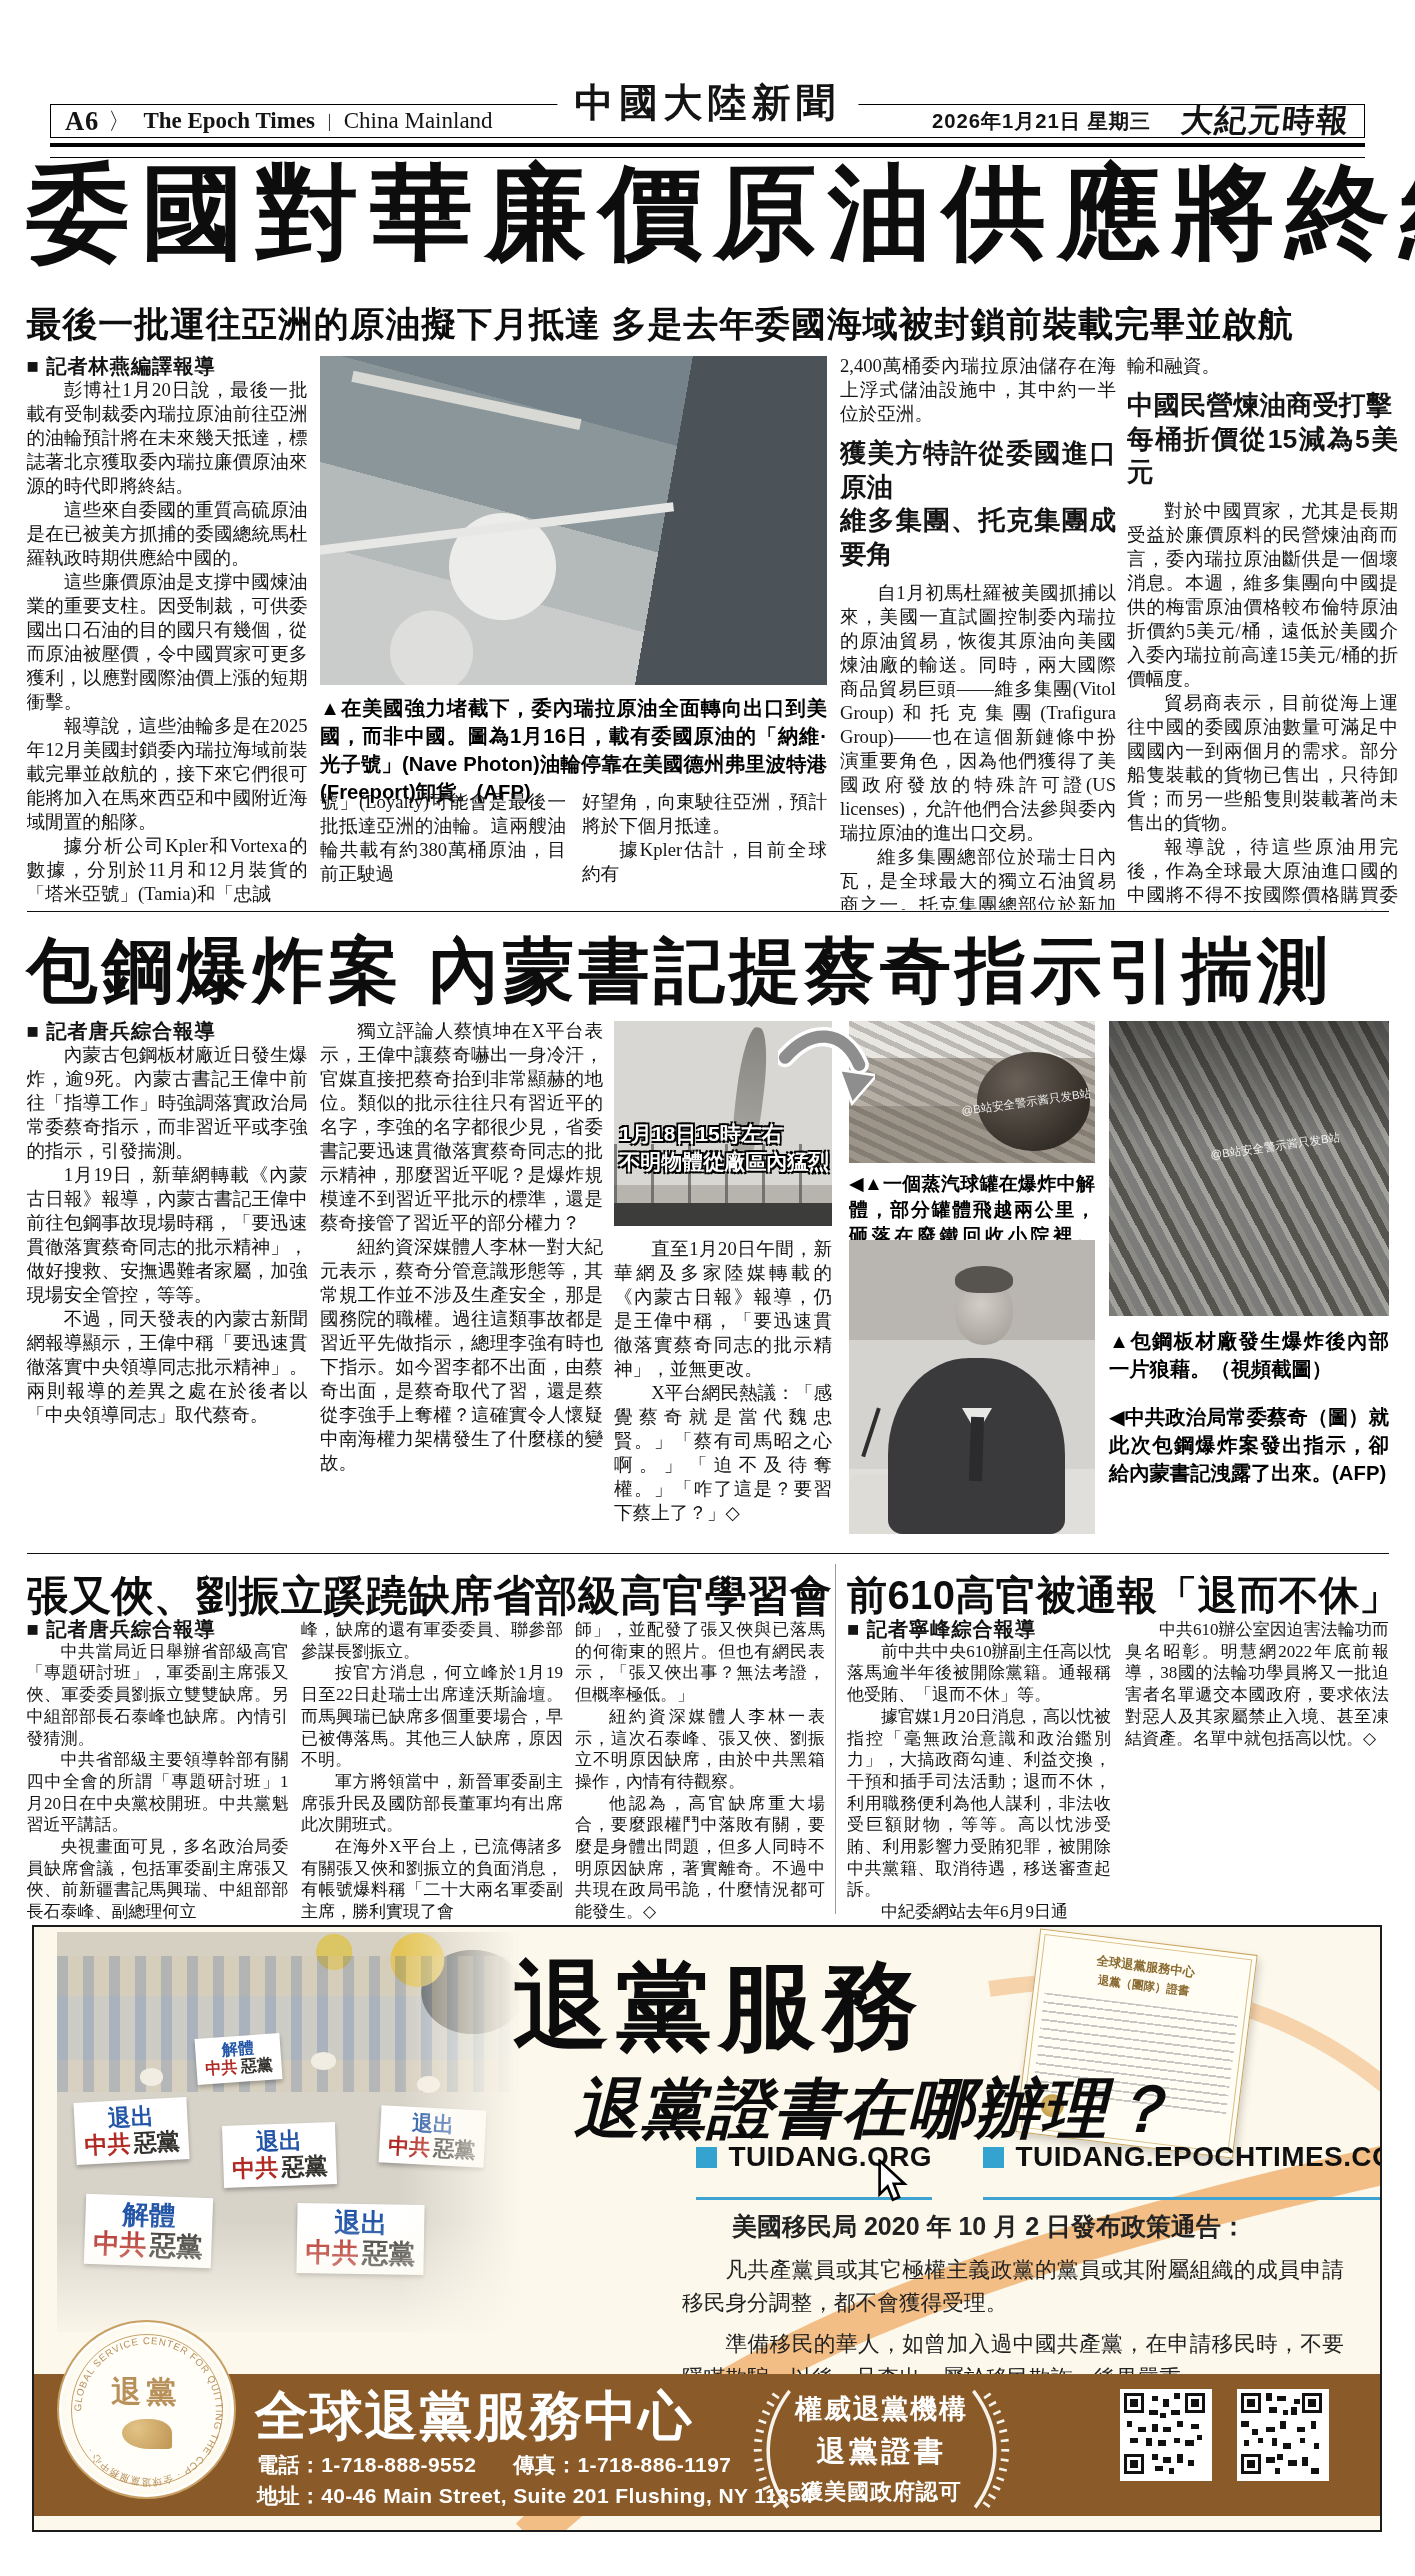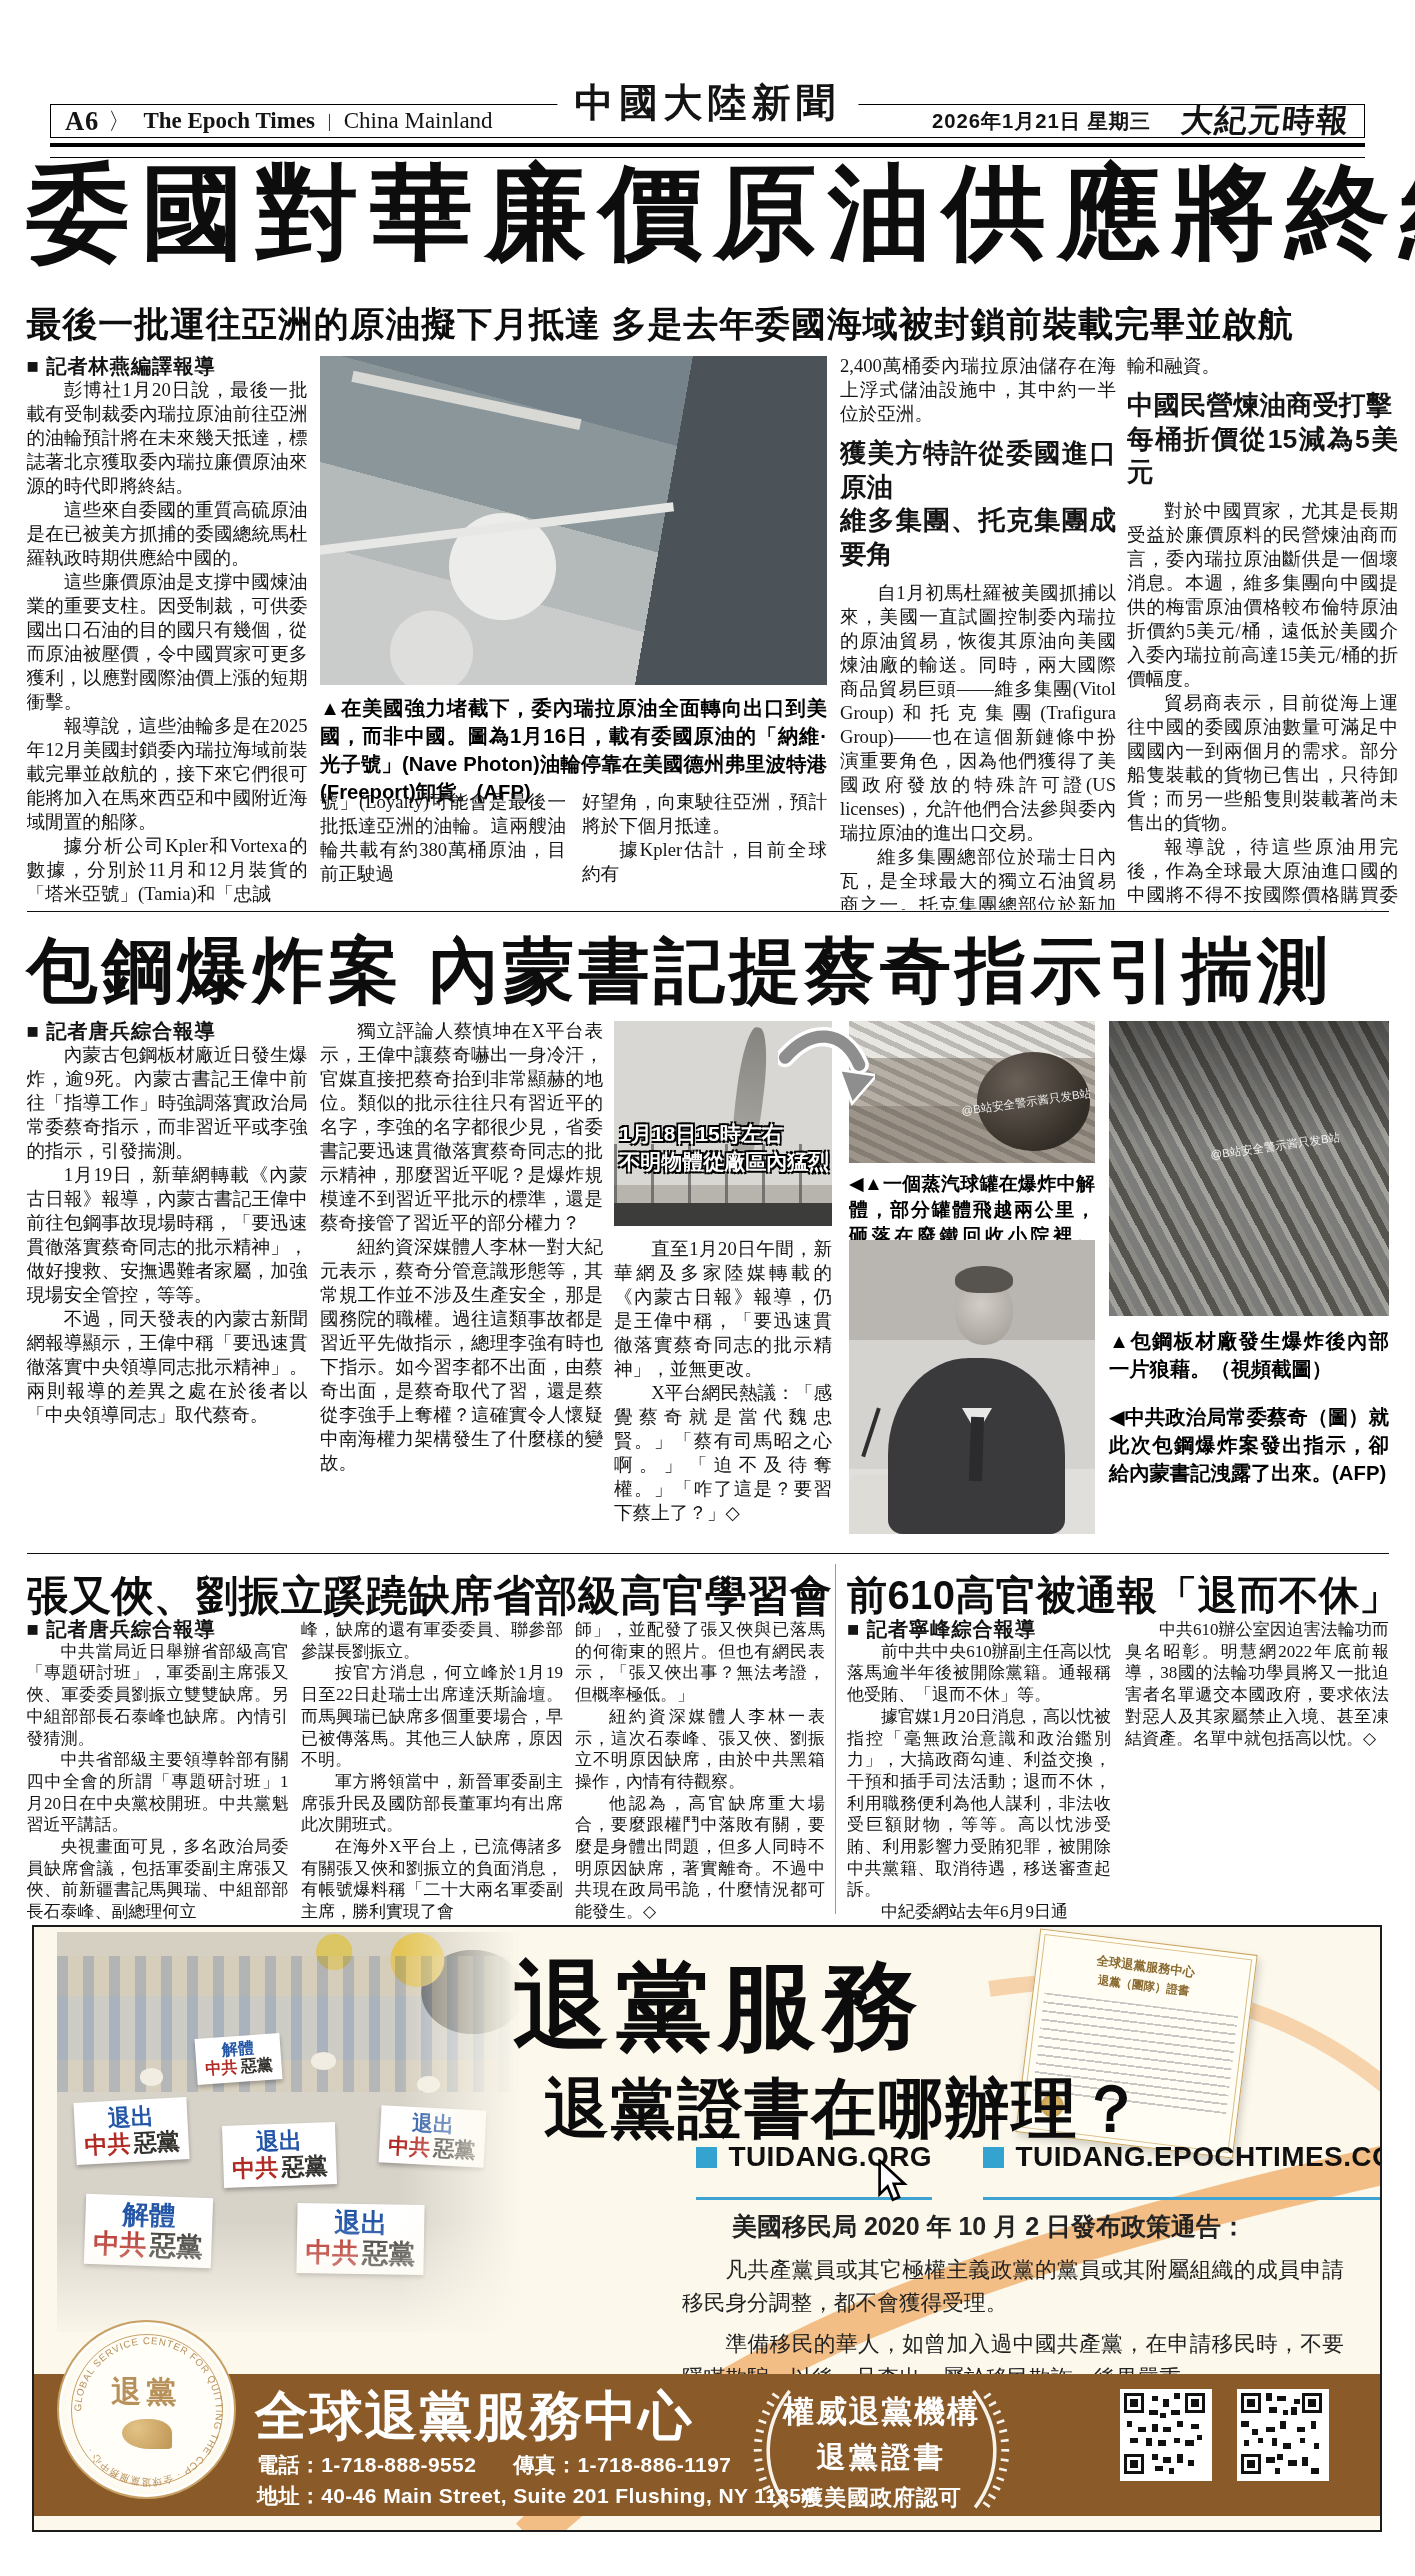--- a/index.html
+++ b/index.html
@@ -97,21 +97,21 @@
   .sign{position:absolute;background:#fff;padding:3.5px 8.8px 5.3px;box-shadow:0 2.7px 4.4px rgba(0,0,0,.28);
       font-family:"Liberation Sans",sans-serif;font-weight:900;text-align:center;line-height:1.15;}
   .sign .t{color:#2456a8;}
   .sign .b1{color:#b22a24;}
   .sign .b2{color:#33322e;margin-left:3.5px;}
   .hat{position:absolute;border-radius:50%;background:#f1ede2;}
   #parade-fade{position:absolute;inset:0;background:
       linear-gradient(90deg, rgba(252,248,236,0) 74%, rgba(252,248,236,.95) 99%),
       linear-gradient(180deg, rgba(252,248,236,0) 72%, rgba(252,248,236,.92) 100%);}
   #ad-title{position:absolute;left:479px;top:16px;font-size:96px;letter-spacing:7px;color:#0c0c0c;}
-  #ad-subtitle{position:absolute;left:510px;top:138px;font-size:65px;letter-spacing:1.8px;color:#0c0c0c;}
+  #ad-subtitle{position:absolute;left:540px;top:138px;font-size:65px;letter-spacing:1.8px;color:#0c0c0c;font-style:italic;}
   #ad-links{position:absolute;left:662px;top:214px;display:flex;gap:51px;}
   .ad-link{display:flex;align-items:center;border-bottom:3.5px solid #3fa4d2;padding-bottom:24px;cursor:pointer;}
   .ad-link .sq{width:21px;height:21px;background:#35a3d0;margin-right:11.5px;}
   .ad-link .lbl{font-family:"Liberation Sans",sans-serif;font-weight:700;font-size:28px;letter-spacing:0.4px;color:#101010;}
   #cursor-icon{position:absolute;left:842px;top:232px;}
   #ad-notice{position:absolute;left:648px;top:280px;width:662px;font-family:"Liberation Sans",sans-serif;color:#222;}
   #ad-notice .nt{font-size:25px;font-weight:700;margin:0 0 7px 0;}
   #ad-notice p{font-size:21.7px;line-height:1.55;margin:0 0 7px 0;text-indent:2em;text-align:justify;font-weight:500;}
   #cert{position:absolute;left:993px;top:14px;width:219px;height:205px;background:#fffdf4;border:1.8px solid #caa35c;
       transform:rotate(7deg);box-shadow:2.7px 4.4px 8px rgba(0,0,0,.18);padding:8.8px 10.6px;box-sizing:border-box;text-align:center;}
@@ -133,21 +133,21 @@
   #seal svg{position:absolute;left:0;top:0;}
   #seal .bird{position:absolute;left:50%;top:97px;transform:translateX(-50%);width:50px;height:30px;
       border-radius:50% 50% 10% 60%;background:radial-gradient(circle at 30% 30%, #e2c387, #bf9552);}
   #bar-name{position:absolute;left:221px;top:454px;font-size:53px;letter-spacing:1.8px;color:#fff;}
   .bar-line{position:absolute;font-family:"Liberation Sans",sans-serif;font-weight:700;color:#fff;font-size:21px;letter-spacing:0.4px;}
   #bar-contact{left:223px;top:524px;}
   #bar-contact .gap{display:inline-block;width:37px;}
   #bar-address{left:223px;top:555px;}
   #badge{position:absolute;left:713px;top:455px;width:269px;height:129px;text-align:center;color:#fff;
       font-family:"Liberation Sans",sans-serif;font-weight:900;z-index:3;}
-  #badge .b1{font-size:31px;margin-top:8.8px;letter-spacing:1.8px;text-align:center;}
+  #badge .b1{font-size:27px;margin-top:8.8px;letter-spacing:1.8px;text-align:center;}
   #badge .b2{font-size:29px;margin-top:5.3px;letter-spacing:3.5px;}
   #badge .b3{font-size:22px;margin-top:5.3px;letter-spacing:0.9px;}
   #badge svg{position:absolute;left:0;top:0;}
   .qr{position:absolute;top:462px;width:92px;height:92px;background:#fff;padding:4.4px;box-sizing:border-box;}
   #qr1{left:1086px;} #qr2{left:1203px;}
 </style>
 </head>
 <body>
 
 <div id="page">

